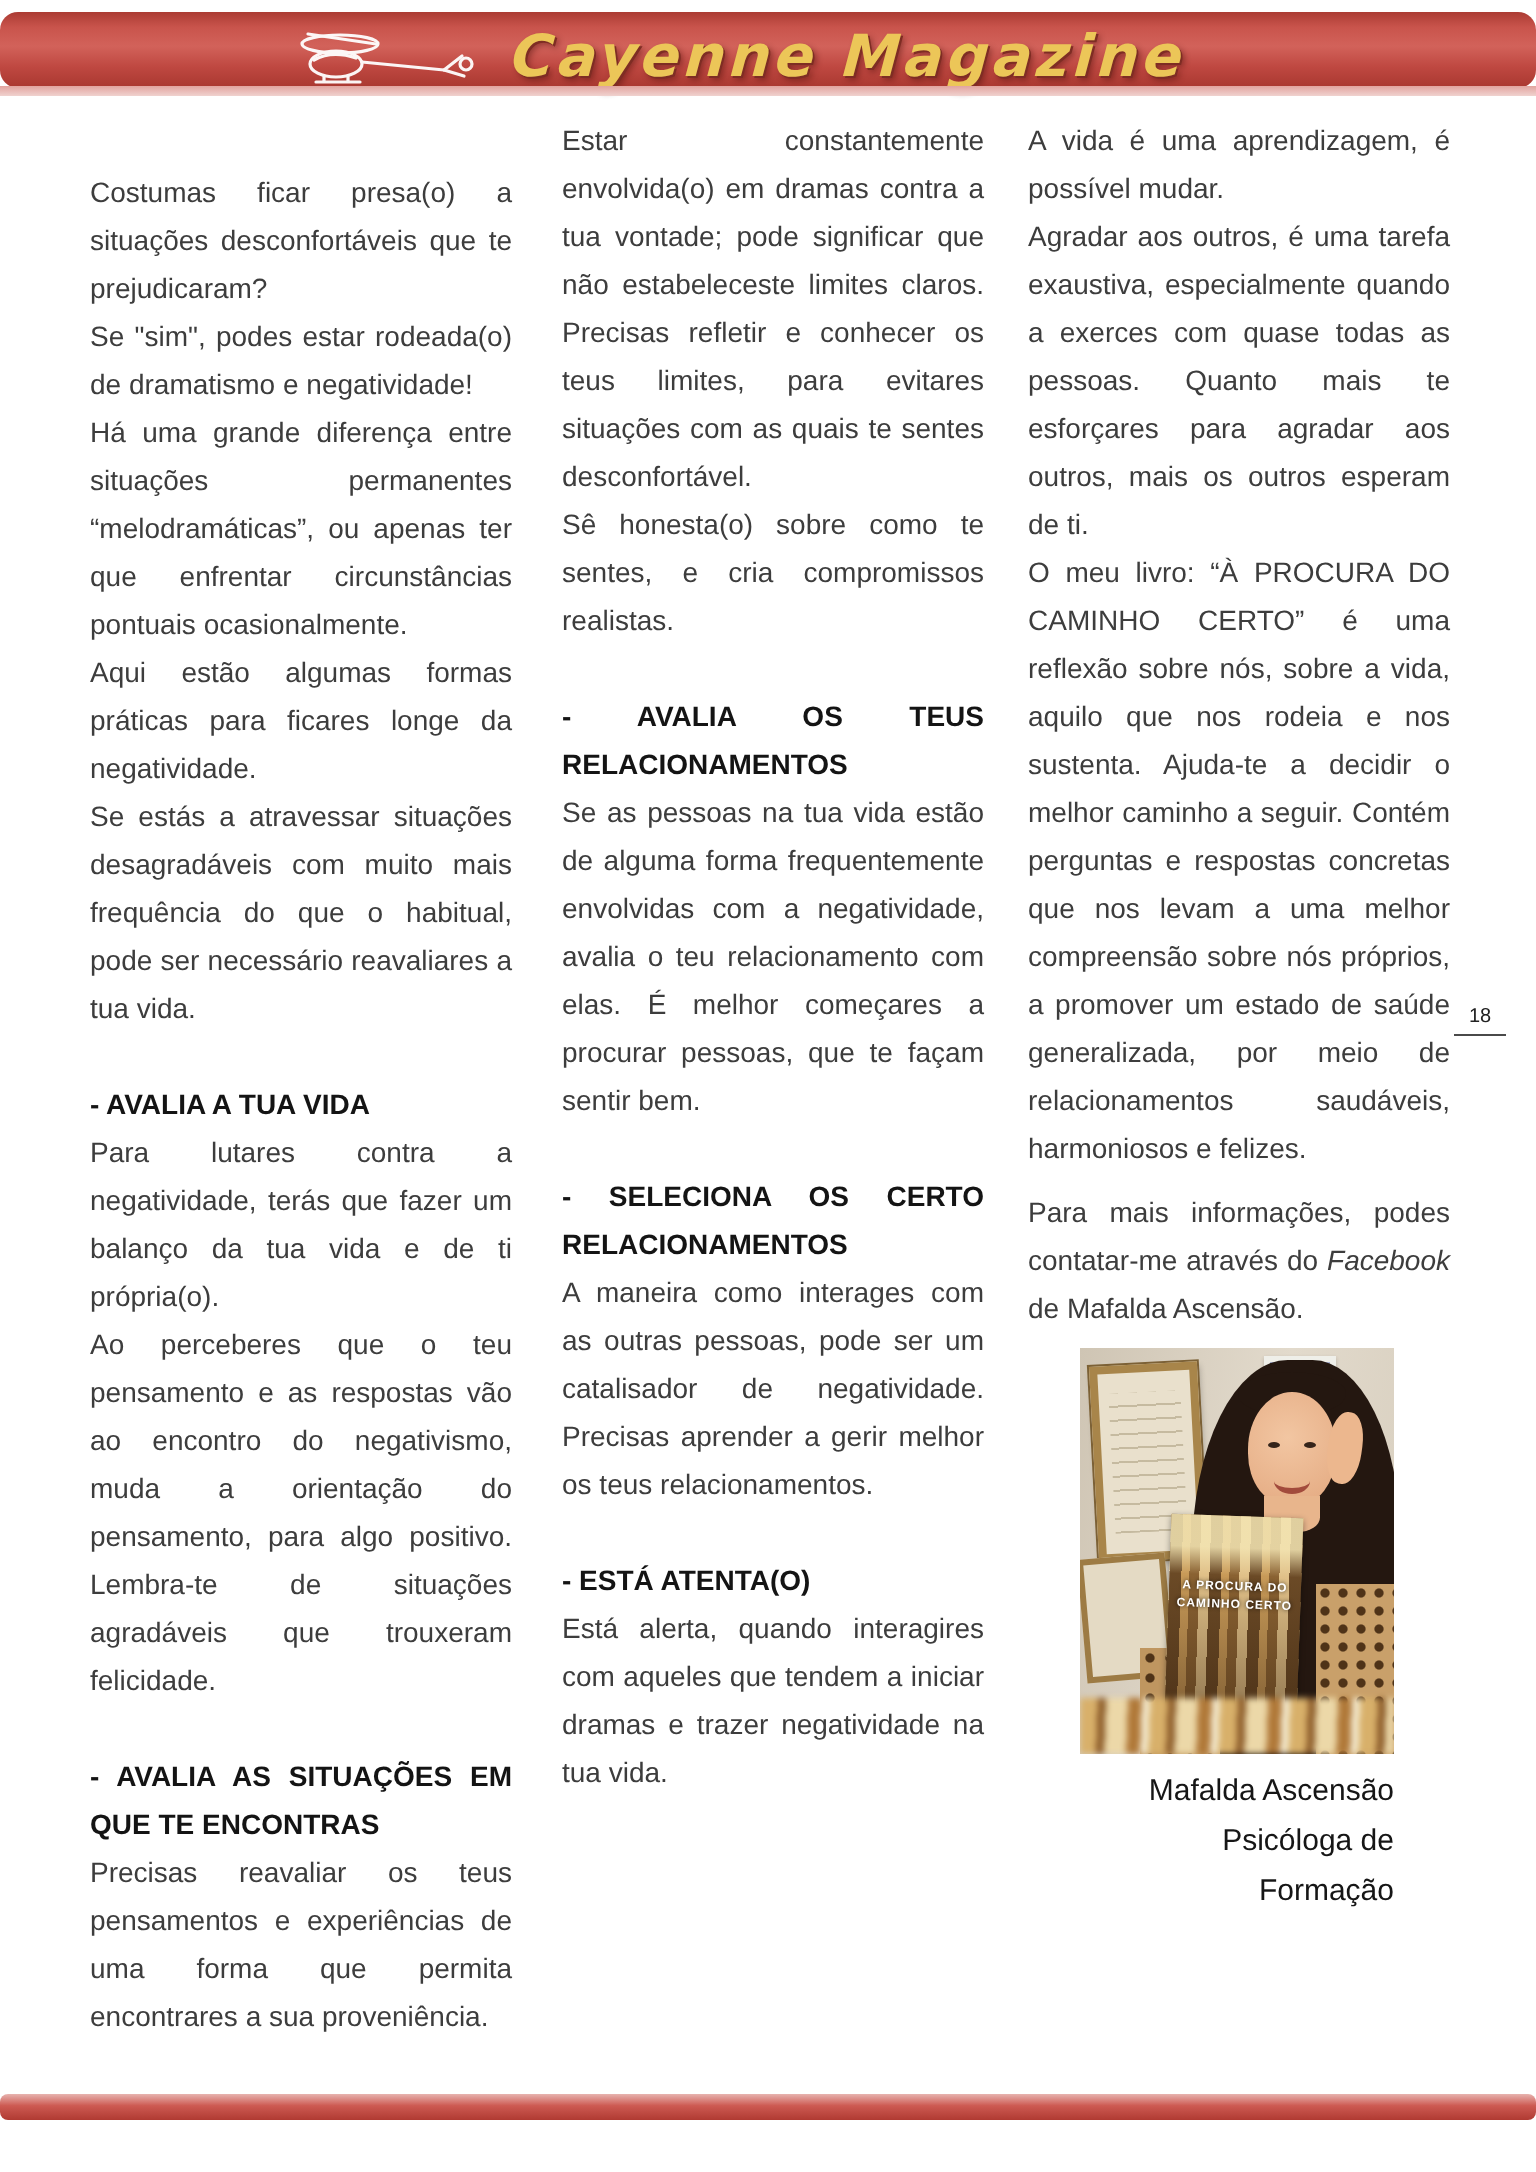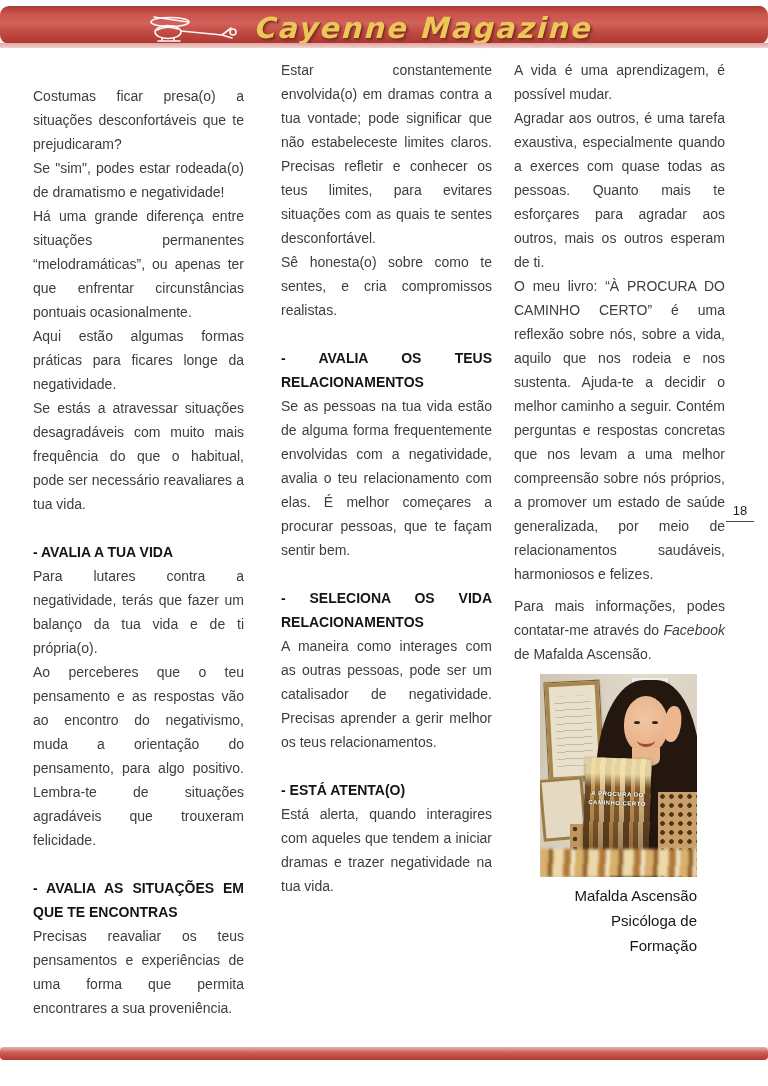--- a/index.html
+++ b/index.html
@@ -23,29 +23,29 @@
     font-family:"DejaVu Sans",sans-serif;font-style:italic;font-weight:bold;
     font-size:29px;letter-spacing:2px;color:#ecc658;white-space:nowrap;
     text-shadow:1px 1px 0 #7e2d24,2px 2px 3px rgba(70,12,6,.45);
     transform:skewX(-4deg);
   }
   
   .col{
     position:absolute;top:58px;width:211px;
     font-size:14px;line-height:24px;color:#3d3d3d;text-align:justify;
   }
-  .col-1{left:33px;padding-top:26px;}
+  .col-1{left:45px;padding-top:26px;}
   .col-2{left:281px;}
   .col-3{left:514px;}
   .para{margin:0;}
   .heading{margin:24px 0 0;font-size:14px;font-weight:bold;color:#141414;line-height:24px;}
   .gap{margin-top:8px;}
   .em{font-style:italic;}
   
-  .page-number{position:absolute;right:5px;top:503px;width:46px;text-align:center;font-size:13px;color:#222;}
+  .page-number{position:absolute;right:5px;top:503px;width:46px;text-align:center;font-size:10px;color:#222;}
   .page-number span{display:inline-block;padding:0 7px 3px;border-bottom:1.5px solid #4a4a4a;}
   
   .footer-bar{
     position:absolute;left:0;top:1047px;width:768px;height:13px;
     background:linear-gradient(180deg,#e7b3af 0%,#cd5a52 45%,#b03a32 100%);
     border-radius:4px;
   }
   
   .photo-block{width:157px;margin:8px 0 0 26px;}
   .photo{
@@ -163,21 +163,21 @@
       <p class="para"><span>Para lutares contra a negatividade, terás que fazer um balanço da tua vida e de ti própria(o).</span></p>
       <p class="para"><span>Ao perceberes que o teu pensamento e as respostas vão ao encontro do negativismo, muda a orientação do pensamento, para algo positivo. Lembra-te de situações agradáveis que trouxeram felicidade.</span></p>
       <h3 class="heading"><span>- AVALIA AS SITUAÇÕES EM QUE TE ENCONTRAS</span></h3>
       <p class="para"><span>Precisas reavaliar os teus pensamentos e experiências de uma forma que permita encontrares a sua proveniência.</span></p>
     </div>
   <div class="col col-2">
       <p class="para"><span>Estar constantemente envolvida(o) em dramas contra a tua vontade; pode significar que não estabeleceste limites claros. Precisas refletir e conhecer os teus limites, para evitares situações com as quais te sentes desconfortável.</span></p>
       <p class="para"><span>Sê honesta(o) sobre como te sentes, e cria compromissos realistas.</span></p>
       <h3 class="heading"><span>- AVALIA OS TEUS RELACIONAMENTOS</span></h3>
       <p class="para"><span>Se as pessoas na tua vida estão de alguma forma frequentemente envolvidas com a negatividade, avalia o teu relacionamento com elas. É melhor começares a procurar pessoas, que te façam sentir bem.</span></p>
-      <h3 class="heading"><span>- SELECIONA OS VIDA RELACIONAMENTOS</span></h3>
+      <h3 class="heading"><span>- SELECIONA OS CERTO RELACIONAMENTOS</span></h3>
       <p class="para"><span>A maneira como interages com as outras pessoas, pode ser um catalisador de negatividade. Precisas aprender a gerir melhor os teus relacionamentos.</span></p>
       <h3 class="heading"><span>- ESTÁ ATENTA(O)</span></h3>
       <p class="para"><span>Está alerta, quando interagires com aqueles que tendem a iniciar dramas e trazer negatividade na tua vida.</span></p>
     </div>
   <div class="col col-3">
     <div>
         <p class="para"><span>A vida é uma aprendizagem, é possível mudar.</span></p>
         <p class="para"><span>Agradar aos outros, é uma tarefa exaustiva, especialmente quando a exerces com quase todas as pessoas. Quanto mais te esforçares para agradar aos outros, mais os outros esperam de ti.</span></p>
         <p class="para"><span>O meu livro: “À PROCURA DO CAMINHO CERTO” é uma reflexão sobre nós, sobre a vida, aquilo que nos rodeia e nos sustenta. Ajuda-te a decidir o melhor caminho a seguir. Contém perguntas e respostas concretas que nos levam a uma melhor compreensão sobre nós próprios, a promover um estado de saúde generalizada, por meio de relacionamentos saudáveis, harmoniosos e felizes.</span></p>
         <p class="para gap"><span>Para mais informações, podes contatar-me através do </span><span class="em">Facebook</span><span> de Mafalda Ascensão.</span></p>

